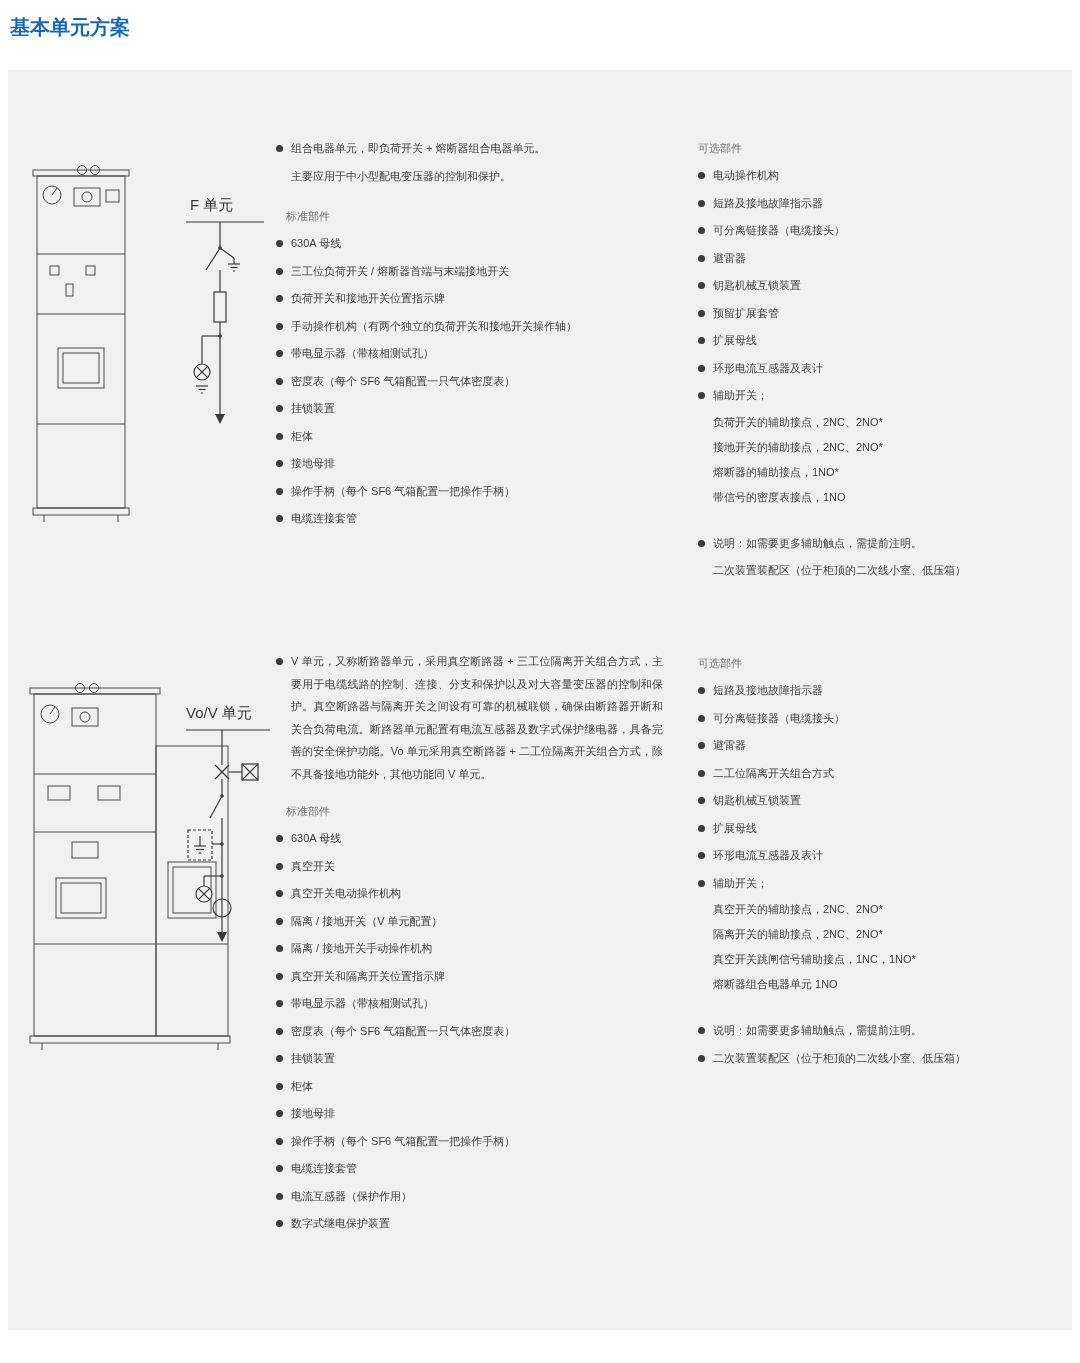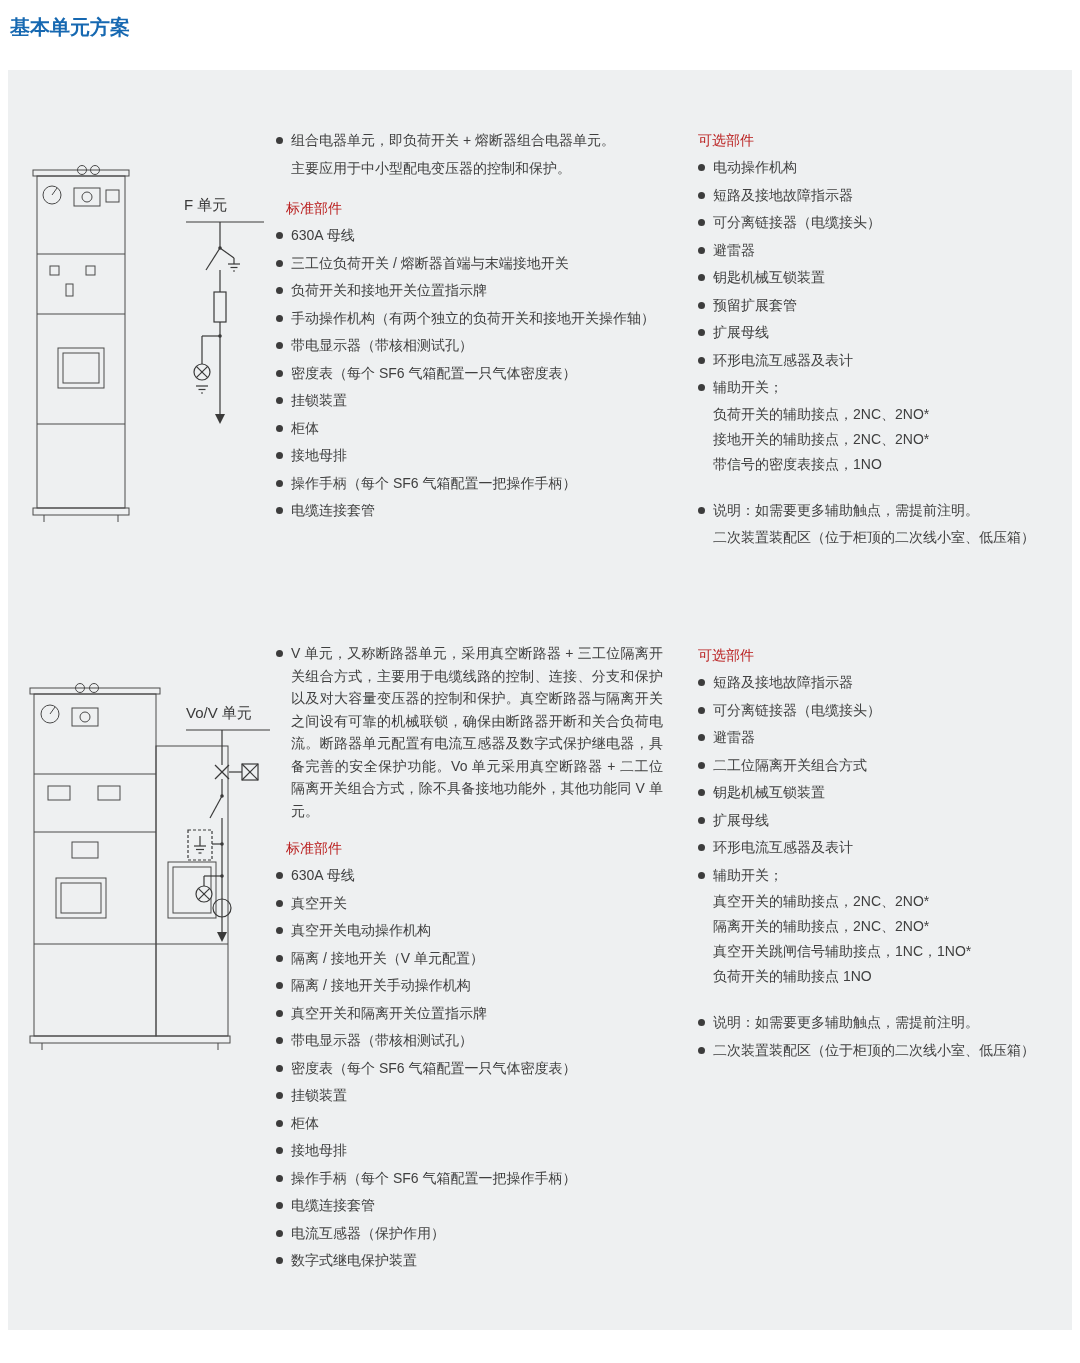--- a/index.html
+++ b/index.html
@@ -14,26 +14,26 @@
     position:absolute;left:8px;top:70px;width:1064px;height:1289px;background:#eef0f1;
   }
   .bottom-strip{
     position:absolute;left:0;bottom:0;width:100%;height:13px;
     background:linear-gradient(to right,#eef0f1 0%,#cde0ee 30%,#7db6de 65%,#2b80c2 92%,#2a6fae 100%);
   }
   .cab{position:absolute;}
   .cab svg, .schem svg{display:block;}
   .unit-label{position:absolute;font-size:15px;color:#3a3a3a;}
   .schem{position:absolute;}
-  .col{position:absolute;font-size:14px;}
+  .col{position:absolute;font-size:11px;margin-top:8px;}
   .li{display:flex;line-height:27.5px;min-height:27.5px;}
   .li .dot{flex:0 0 7px;width:7px;height:7px;border-radius:50%;background:#3c3c3c;margin:10px 8px 0 0;}
   .li .txt{flex:1;}
   .cont{padding-left:15px;line-height:27.5px;}
-  .sec-header{line-height:27px;margin:13px 0 0 10px;color:#b91c1c;}
+  .sec-header{line-height:27px;margin:13px 0 0 10px;color:#737373;}
   .sec-header.first{margin-top:0;margin-left:0;}
   .sub{padding-left:15px;line-height:25px;}
   .gap{margin-top:20px;}
   .para{line-height:22.5px;text-align:justify;}
   .para-row{display:flex;}
   .para-row .dot{flex:0 0 7px;width:7px;height:7px;border-radius:50%;background:#3c3c3c;margin:8px 8px 0 0;}
   svg .ln{stroke:#4a4a4a;stroke-width:1;fill:none;}
   svg .ln2{stroke:#3a3a3a;stroke-width:1.2;fill:none;}
   svg .fw{fill:#eef0f1;}
 </style>
@@ -66,21 +66,21 @@
           <line x1="7" y1="152" x2="95" y2="152"></line>
           <rect x="28" y="186" width="46" height="40"></rect>
             <rect x="33" y="191" width="36" height="30"></rect>
           <line x1="7" y1="262" x2="95" y2="262"></line>
           <line x1="14" y1="353" x2="14" y2="360"></line>
             <line x1="88" y1="353" x2="88" y2="360"></line>
         </g>
       </svg>
     </div>
 
-    <div class="unit-label" style="left:176px;top:126px;">F 单元</div>
+    <div class="unit-label" style="left:182px;top:126px;">F 单元</div>
 
     <div class="schem" style="left:176px;top:148px;">
       <svg width="84" height="215" viewBox="0 0 84 215">
         <g class="ln2">
           <line x1="2" y1="4" x2="80" y2="4"></line>
           <line x1="36" y1="4" x2="36" y2="30"></line>
           <line x1="36" y1="30" x2="22" y2="52"></line>
           <line x1="36" y1="30" x2="50" y2="40"></line>
           <line x1="50" y1="40" x2="50" y2="46"></line>
           <line x1="44" y1="46" x2="56" y2="46"></line>
@@ -190,20 +190,21 @@
       <div class="li">
           <span class="dot"></span>
           <span class="txt">环形电流互感器及表计</span>
         </div>
       <div class="li">
           <span class="dot"></span>
           <span class="txt">辅助开关；</span>
         </div>
       <div class="sub">负荷开关的辅助接点，2NC、2NO*</div>
       <div class="sub">接地开关的辅助接点，2NC、2NO*</div>
+      <div class="sub">熔断器的辅助接点，1NO*</div>
       <div class="sub">带信号的密度表接点，1NO</div>
       <div class="li gap">
           <span class="dot"></span>
           <span class="txt">说明：如需要更多辅助触点，需提前注明。</span>
         </div>
       <div class="cont">二次装置装配区（位于柜顶的二次线小室、低压箱）</div>
     </div>
 
     <div class="cab" style="left:20px;top:612px;">
       <svg width="205" height="372" viewBox="0 0 205 372">
@@ -368,21 +369,21 @@
           <span class="dot"></span>
           <span class="txt">环形电流互感器及表计</span>
         </div>
       <div class="li">
           <span class="dot"></span>
           <span class="txt">辅助开关；</span>
         </div>
       <div class="sub">真空开关的辅助接点，2NC、2NO*</div>
       <div class="sub">隔离开关的辅助接点，2NC、2NO*</div>
       <div class="sub">真空开关跳闸信号辅助接点，1NC，1NO*</div>
-      <div class="sub">负荷开关的辅助接点 1NO</div>
+      <div class="sub">熔断器组合电器单元 1NO</div>
       <div class="li gap">
           <span class="dot"></span>
           <span class="txt">说明：如需要更多辅助触点，需提前注明。</span>
         </div>
       <div class="li">
           <span class="dot"></span>
           <span class="txt">二次装置装配区（位于柜顶的二次线小室、低压箱）</span>
         </div>
     </div>
 

